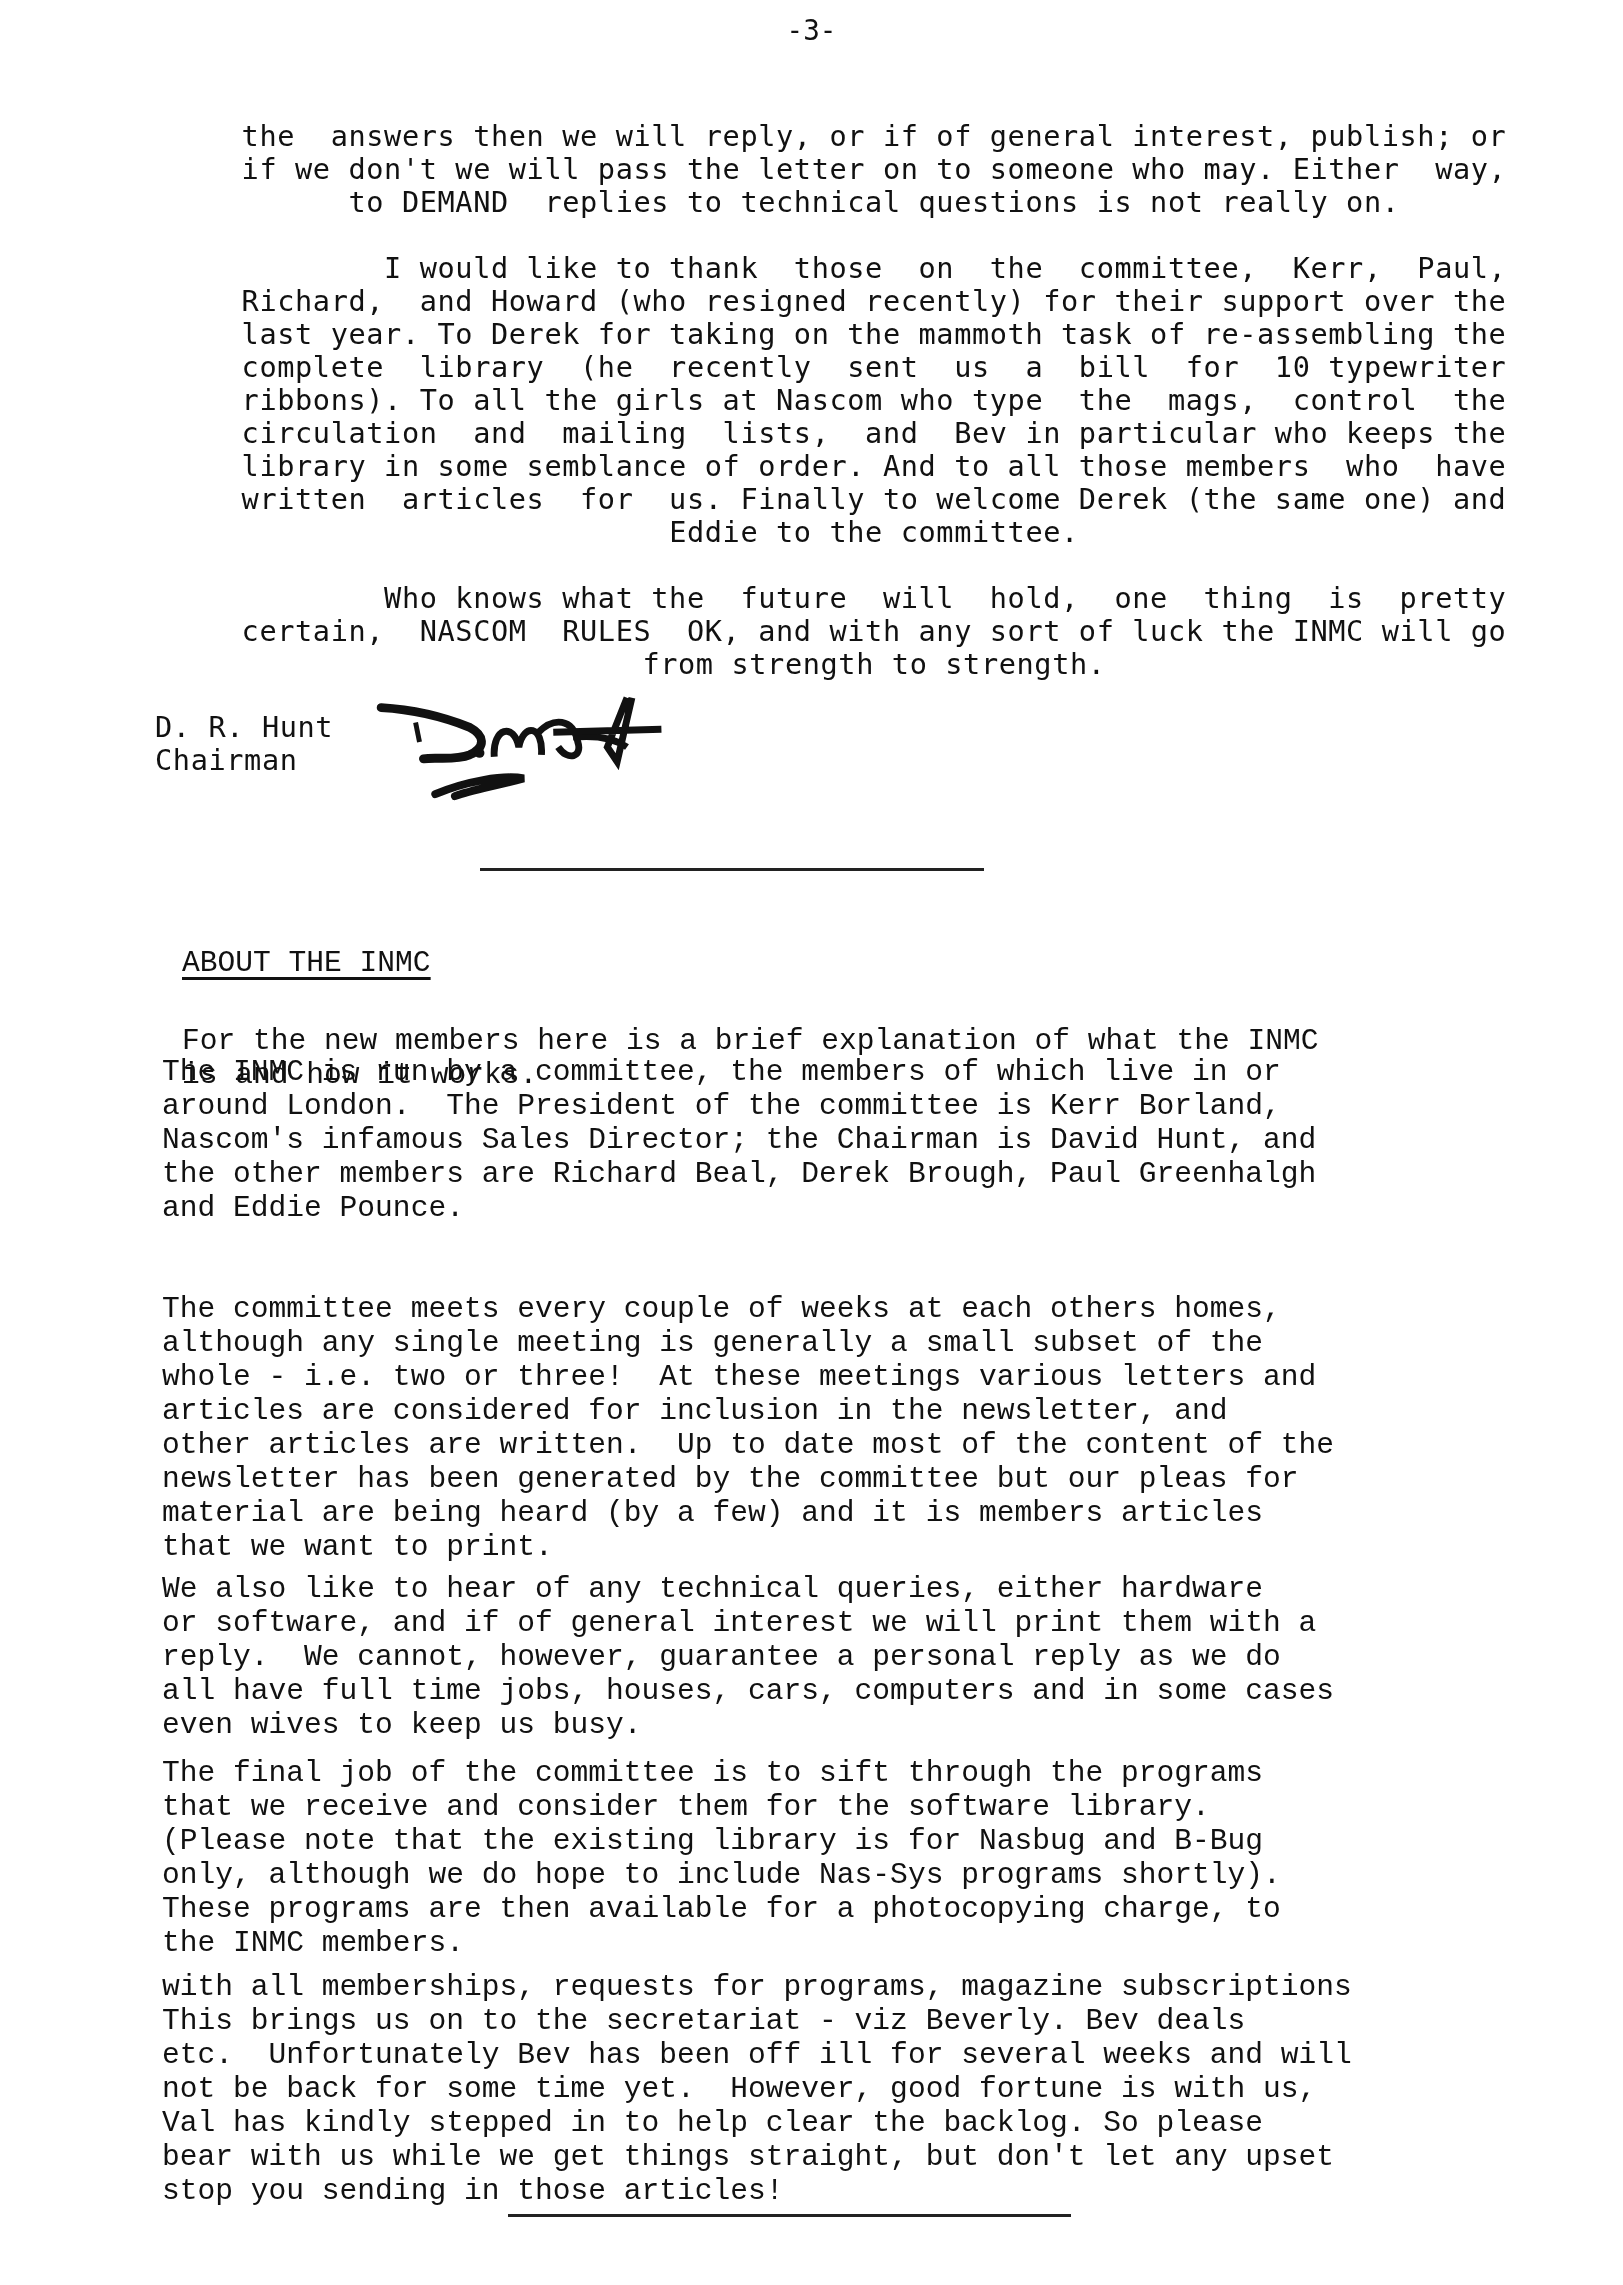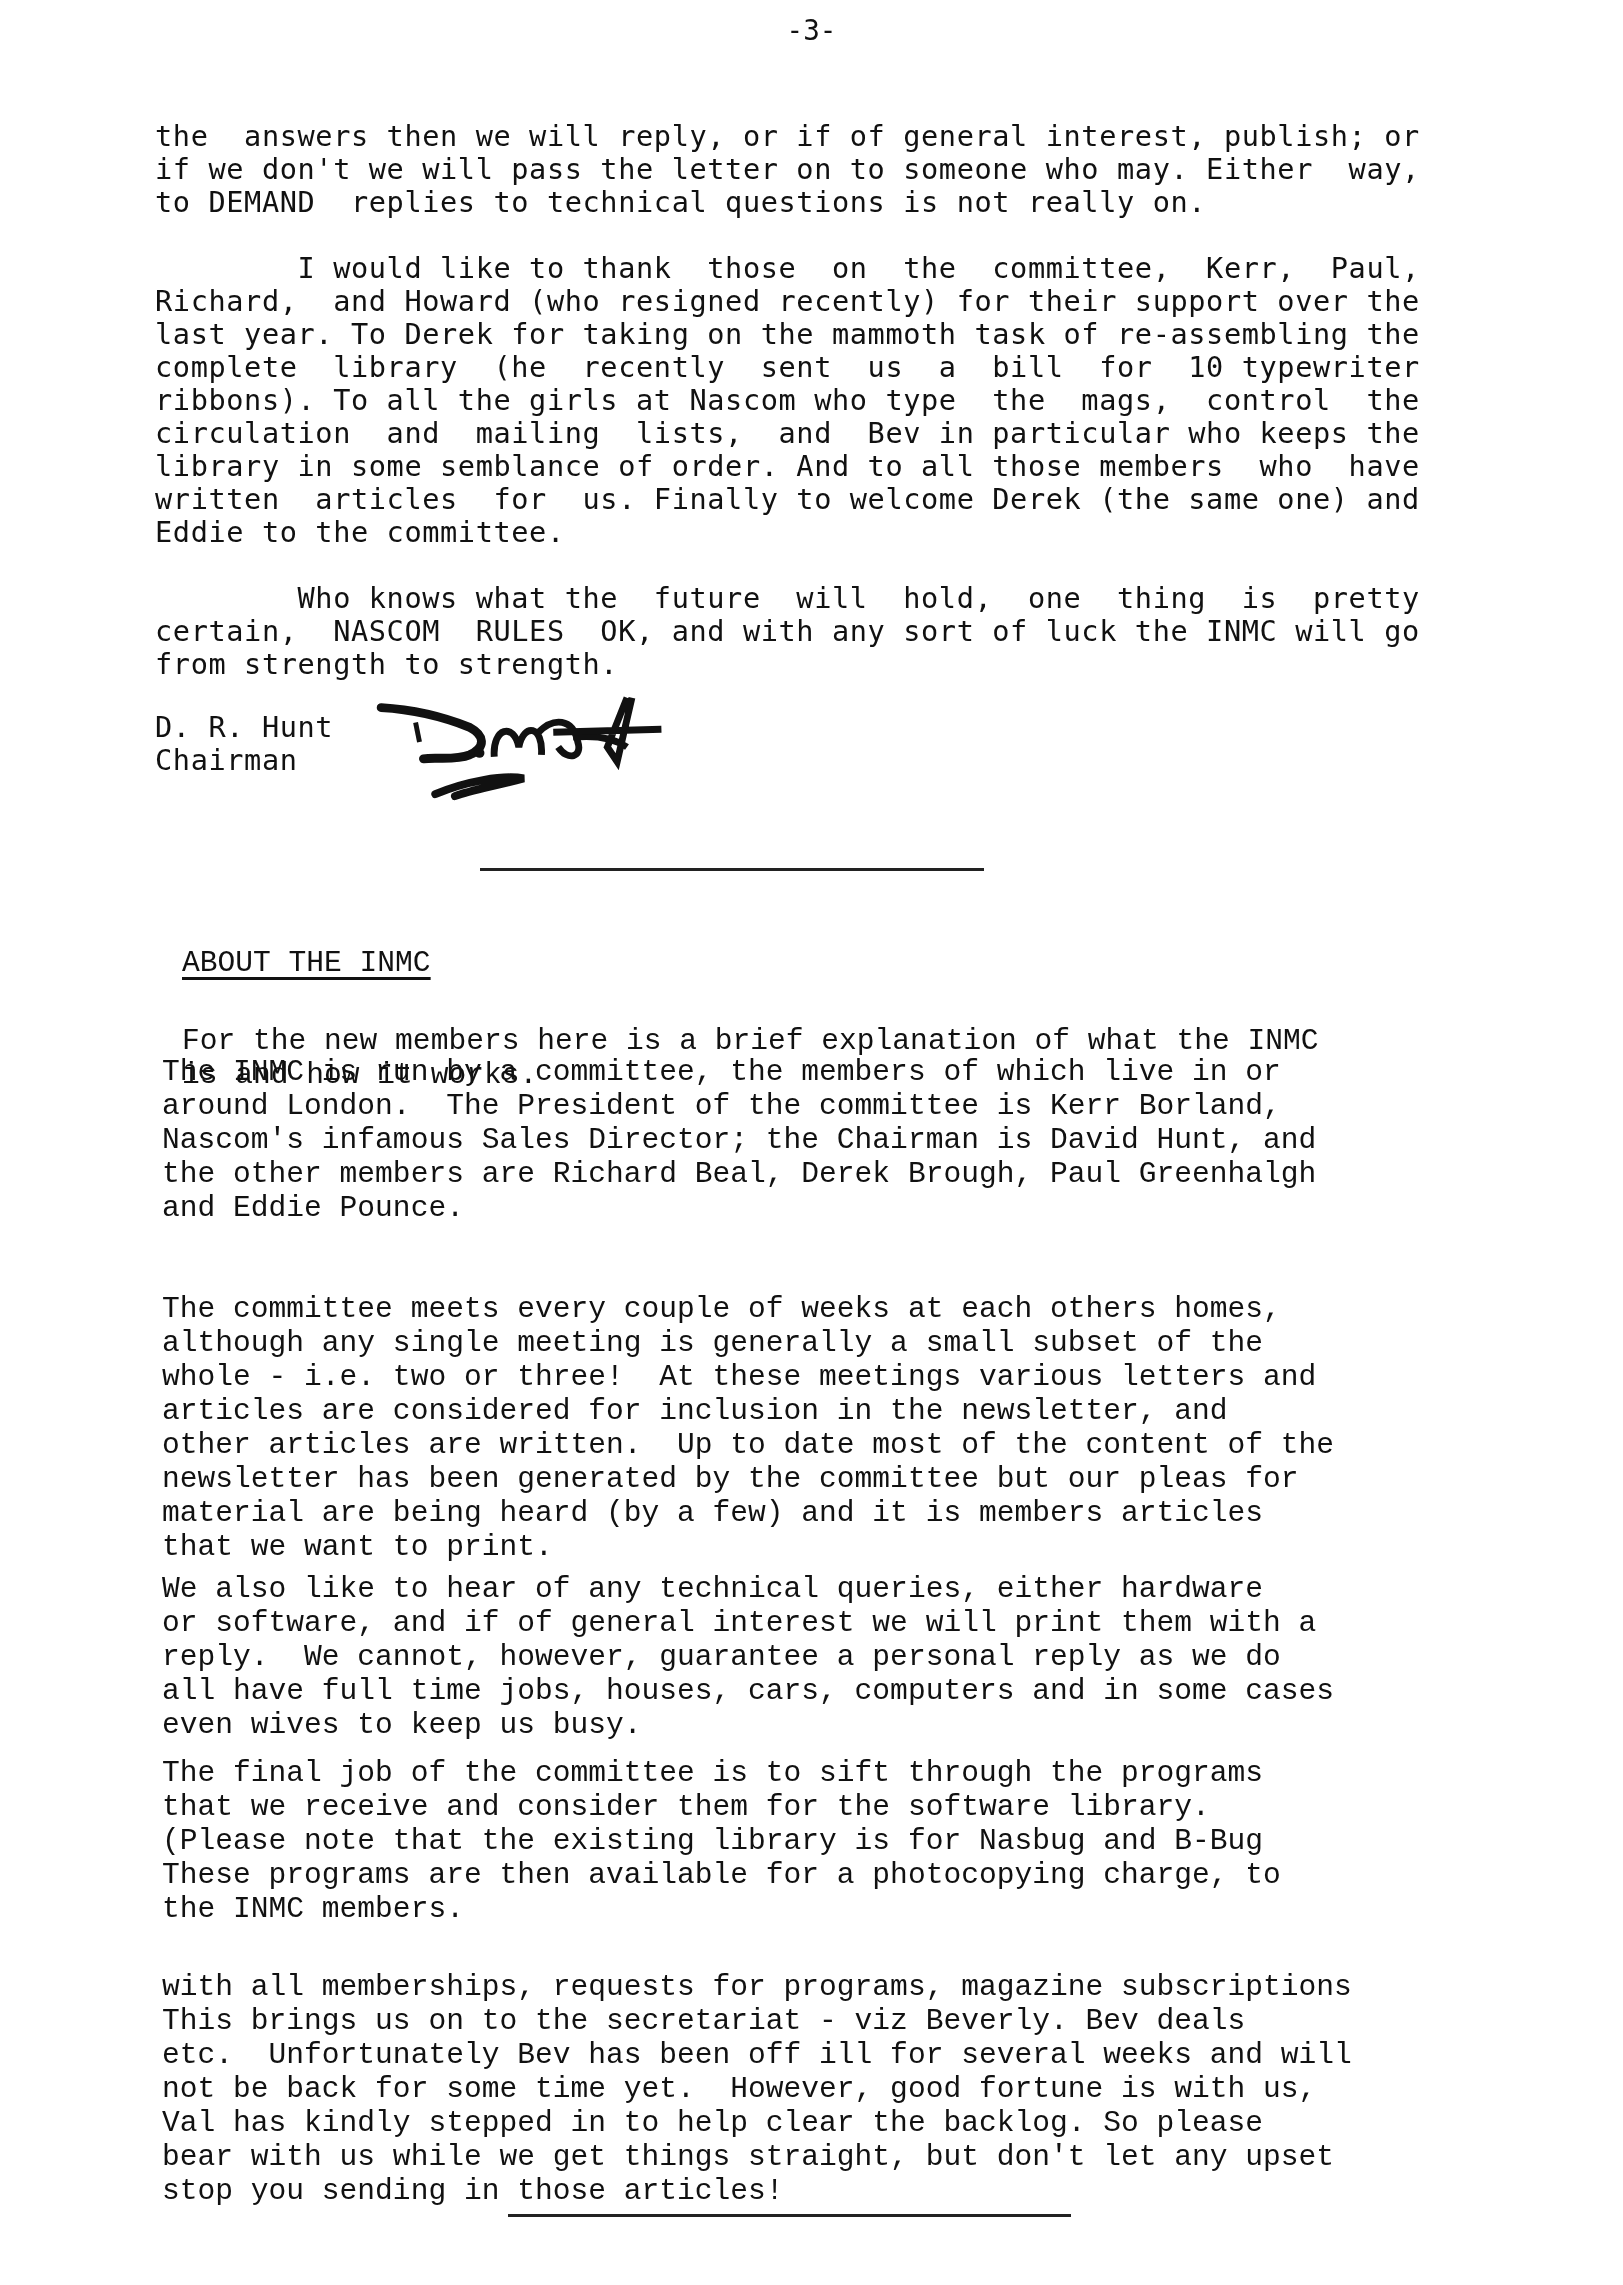--- a/index.html
+++ b/index.html
@@ -3,21 +3,21 @@
 <meta charset="utf-8">
 <style>
   html, body { margin: 0; padding: 0; background: #ffffff; }
   body { width: 1623px; height: 2285px; position: relative; overflow: hidden; color: #111; }
   .page-num { position: absolute; top: 13.8px; left: 0; width: 1623px; text-align: center;
     font-family: "DejaVu Sans Mono", monospace; font-size: 27.6px; }
   .sec1 { position: absolute; left: 155px; top: 120px; width: 1438px;
     font-family: "DejaVu Sans Mono", monospace; font-size: 28.6px; line-height: 33px;
     letter-spacing: 0.6px; }
   .sec1 p { margin: 0 0 33px 0; text-align: justify; }
-  .sec1 .line { display: block; white-space: pre; text-align: left; }
+  .sec1 .line { display: block; white-space: pre; text-align: center; }
   .sig-block { position: absolute; left: 155px; top: 711px;
     font-family: "DejaVu Sans Mono", monospace; font-size: 28.6px; line-height: 33px; letter-spacing: 0.6px; }
   .signature { position: absolute; left: 376px; top: 688px; width: 502px; height: 118px; }
   .rule { position: absolute; height: 3px; background: #222; }
   .sec2 { position: absolute; left: 162px; width: 1379px;
     font-family: "Liberation Mono", monospace; font-size: 29.6px; line-height: 34px; }
   .sec2 p { margin: 0; white-space: pre; }
   .heading { position: absolute; left: 162px; top: 946px;
     font-family: "Liberation Mono", monospace; font-size: 29.6px; text-decoration: underline;
     text-decoration-thickness: 3px; text-underline-offset: 5.9px; margin-left: 20px; }
@@ -98,20 +98,21 @@
   <p>or software, and if of general interest we will print them with a</p>
   <p>reply.  We cannot, however, guarantee a personal reply as we do</p>
   <p>all have full time jobs, houses, cars, computers and in some cases</p>
   <p>even wives to keep us busy.</p>
 </div>
 
 <div class="sec2" style="top:1756px;">
   <p>The final job of the committee is to sift through the programs</p>
   <p>that we receive and consider them for the software library.</p>
   <p>(Please note that the existing library is for Nasbug and B-Bug</p>
+  <p>only, although we do hope to include Nas-Sys programs shortly).</p>
   <p>These programs are then available for a photocopying charge, to</p>
   <p>the INMC members.</p>
 </div>
 
 <div class="sec2" style="top:1970px;">
   <p>with all memberships, requests for programs, magazine subscriptions</p>
   <p>This brings us on to the secretariat - viz Beverly. Bev deals</p>
   <p>etc.  Unfortunately Bev has been off ill for several weeks and will</p>
   <p>not be back for some time yet.  However, good fortune is with us,</p>
   <p>Val has kindly stepped in to help clear the backlog. So please</p>

